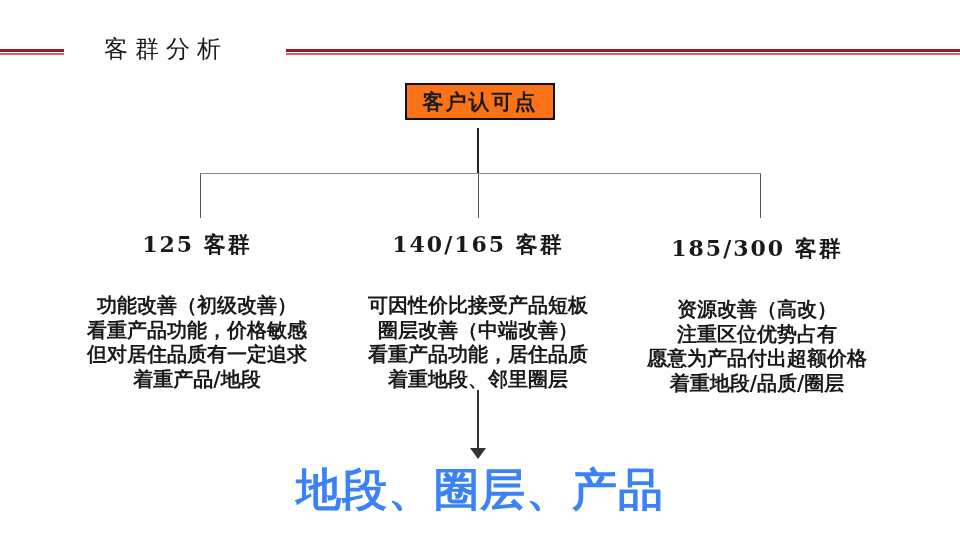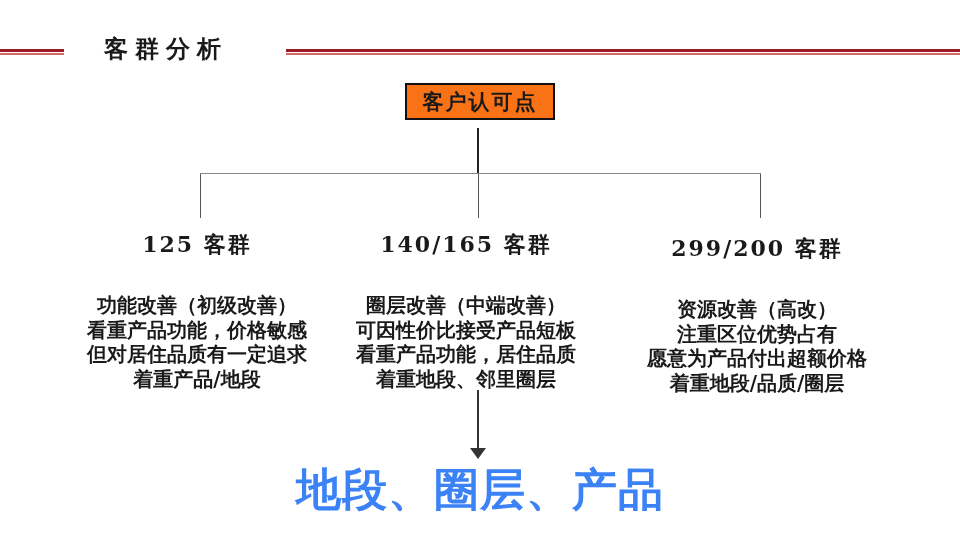--- a/index.html
+++ b/index.html
@@ -26,21 +26,21 @@
   .rule .gap   { height: 1px; background: transparent; }
   .rule .thin  { height: 2px; background: #D16A6A; }
   .rule-left  { left: 0;     width: 64px;  }
   .rule-right { left: 286px; width: 674px; }
 
   .page-title {
     position: absolute;
     left: 104px;
     top: 33px;
     font-size: 24px;
-    font-weight: bold;
+    font-weight: normal;
     letter-spacing: 7px;
     white-space: nowrap;
   }
 
   
   .root-box {
     position: absolute;
     left: 405px;
     top: 83px;
     width: 150px;
@@ -67,21 +67,21 @@
   .conn-drop-3 { left: 760px; }
 
   
   .group {
     position: absolute;
     top: 230px;
     width: 260px;
     text-align: center;
   }
   .group-1 { left: 67px;  }
-  .group-2 { left: 336px; }
+  .group-2 { left: 348px; }
   .group-3 { left: 627px; top: 234px; }
   .group-header {
     font-size: 22px;
     font-weight: bold;
     letter-spacing: 2px;
     margin-bottom: 33px;
     white-space: nowrap;
   }
   .group-line {
     font-size: 20px;
@@ -152,28 +152,28 @@
   <div class="group group-1">
     <div class="group-header">125 客群</div>
     <div class="group-line">功能改善（初级改善）</div>
     <div class="group-line">看重产品功能，价格敏感</div>
     <div class="group-line">但对居住品质有一定追求</div>
     <div class="group-line">着重产品/地段</div>
   </div>
 
   <div class="group group-2">
     <div class="group-header">140/165 客群</div>
+    <div class="group-line">可因性价比接受产品短板</div>
     <div class="group-line">圈层改善（中端改善）</div>
-    <div class="group-line">可因性价比接受产品短板</div>
     <div class="group-line">看重产品功能，居住品质</div>
     <div class="group-line">着重地段、邻里圈层</div>
   </div>
 
   <div class="group group-3">
-    <div class="group-header">299/200 客群</div>
+    <div class="group-header">185/300 客群</div>
     <div class="group-line">资源改善（高改）</div>
     <div class="group-line">注重区位优势占有</div>
     <div class="group-line">愿意为产品付出超额价格</div>
     <div class="group-line">着重地段/品质/圈层</div>
   </div>
 
   <div class="arrow-line"></div>
   <div class="arrow-head"></div>
 
   <div class="conclusion">地段、圈层、产品</div>

